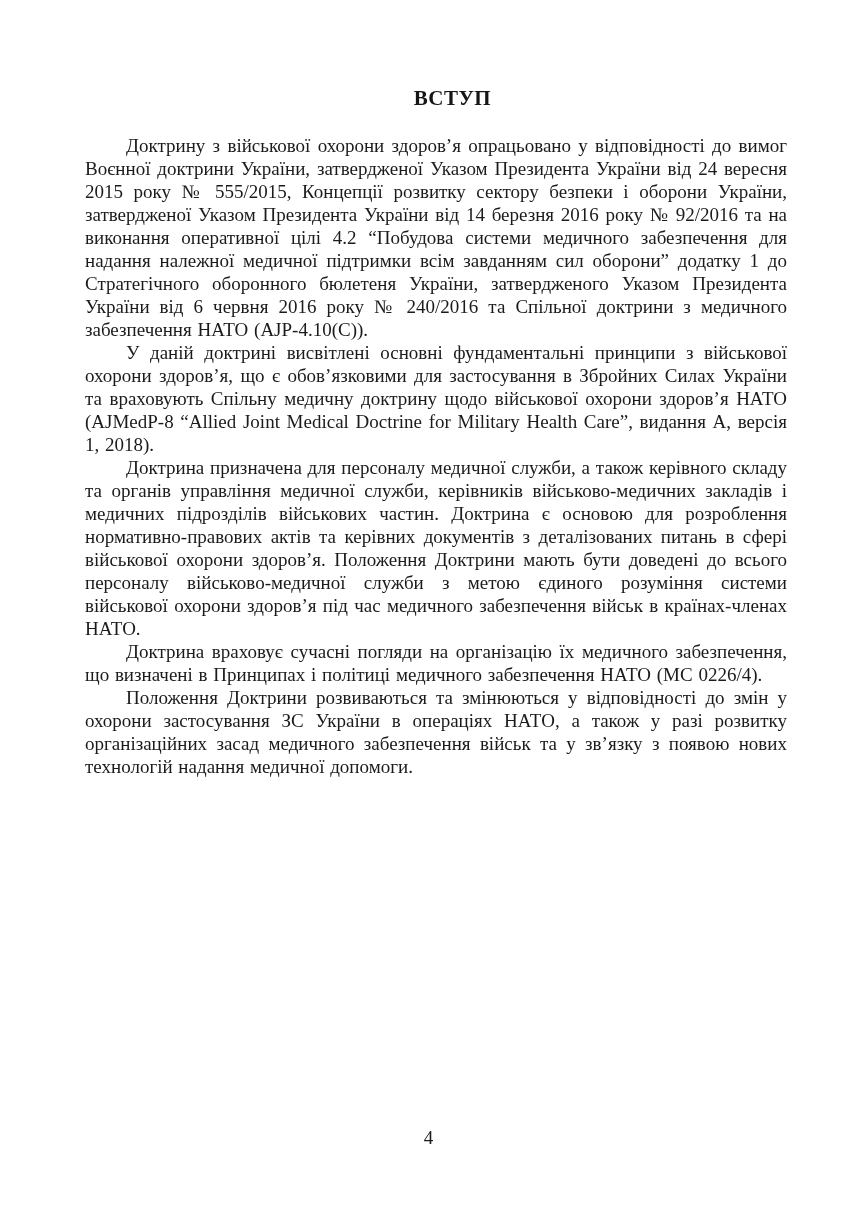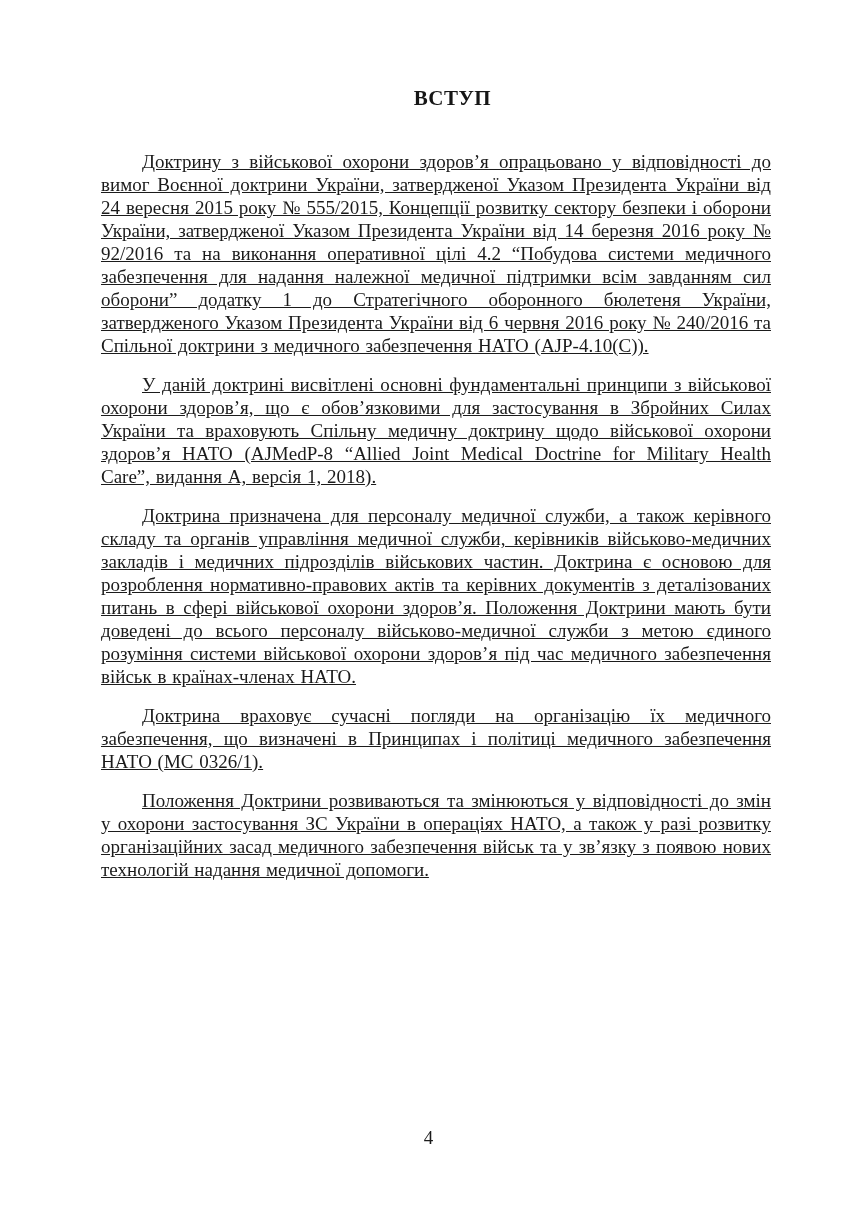--- a/index.html
+++ b/index.html
@@ -34,25 +34,24 @@
     position: absolute;
     top: 134px;
     left: 85px;
     width: 702px;
     font-size: 19px;
     line-height: 23px;
     text-align: justify;
     color: #1b1b1b;
   }
   .doc-content p {
-    margin: 16px;
+    margin: 0;
     padding: 0;
     text-indent: 41px;
     word-spacing: 1px;
-    text-decoration: underline;
   }
   .page-number {
     position: absolute;
     top: 1126px;
     left: 0;
     width: 857px;
     text-align: center;
     font-size: 19px;
     line-height: 23px;
     color: #1b1b1b;
@@ -62,19 +61,19 @@
 <body>
 
 <div class="page">
 
   <h1 class="doc-title">ВСТУП</h1>
 
   <div class="doc-content">
     <p>Доктрину з військової охорони здоров’я опрацьовано у відповідності до вимог Воєнної доктрини України, затвердженої Указом Президента України від 24 вересня 2015 року № 555/2015, Концепції розвитку сектору безпеки і оборони України, затвердженої Указом Президента України від 14 березня 2016 року № 92/2016 та на виконання оперативної цілі 4.2 “Побудова системи медичного забезпечення для надання належної медичної підтримки всім завданням сил оборони” додатку 1 до Стратегічного оборонного бюлетеня України, затвердженого Указом Президента України від 6 червня 2016 року № 240/2016 та Спільної доктрини з медичного забезпечення НАТО (AJP-4.10(C)).</p>
     <p>У даній доктрині висвітлені основні фундаментальні принципи з військової охорони здоров’я, що є обов’язковими для застосування в Збройних Силах України та враховують Спільну медичну доктрину щодо військової охорони здоров’я НАТО (AJMedP-8 “Allied Joint Medical Doctrine for Military Health Care”, видання А, версія 1, 2018).</p>
     <p>Доктрина призначена для персоналу медичної служби, а також керівного складу та органів управління медичної служби, керівників військово-медичних закладів і медичних підрозділів військових частин. Доктрина є основою для розроблення нормативно-правових актів та керівних документів з деталізованих питань в сфері військової охорони здоров’я. Положення Доктрини мають бути доведені до всього персоналу військово-медичної служби з метою єдиного розуміння системи військової охорони здоров’я під час медичного забезпечення військ в країнах-членах НАТО.</p>
-    <p>Доктрина враховує сучасні погляди на організацію їх медичного забезпечення, що визначені в Принципах і політиці медичного забезпечення НАТО (МС 0326/1).</p>
+    <p>Доктрина враховує сучасні погляди на організацію їх медичного забезпечення, що визначені в Принципах і політиці медичного забезпечення НАТО (МС 0226/4).</p>
     <p>Положення Доктрини розвиваються та змінюються у відповідності до змін у охорони застосування ЗС України в операціях НАТО, а також у разі розвитку організаційних засад медичного забезпечення військ та у зв’язку з появою нових технологій надання медичної допомоги.</p>
   </div>
 
   <div class="page-number">4</div>
 
 </div>
 
 </body></html>

